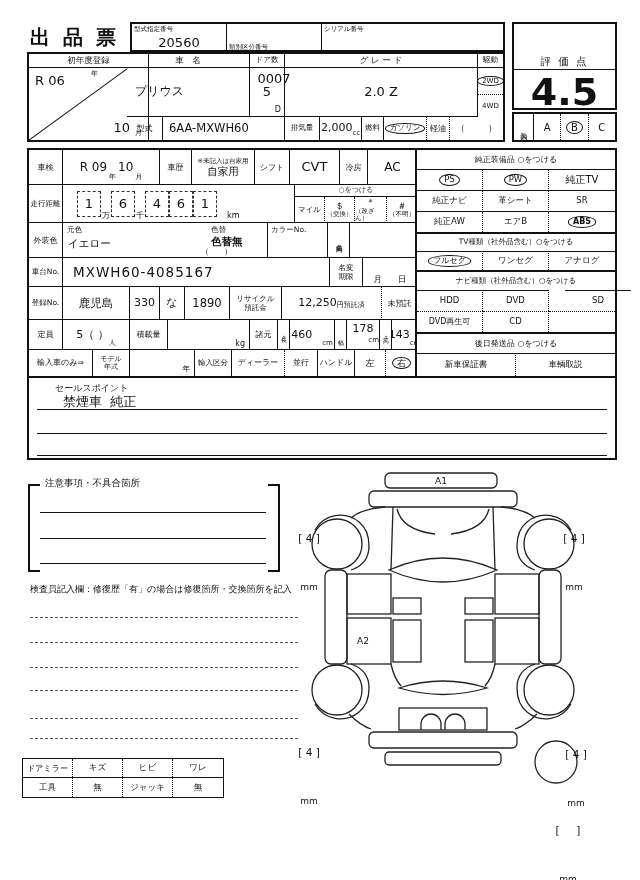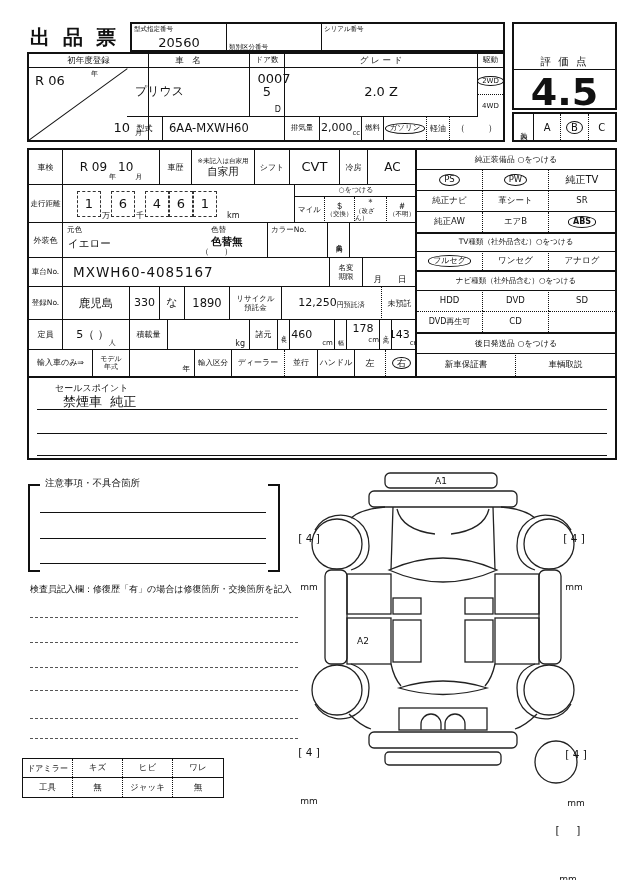--- a/index.html
+++ b/index.html
@@ -272,21 +272,21 @@
       <div class="cell" style="left:0; top:82px; width:100%; height:19px; border-top:2px solid #111; font-size:7.5px;">TV種類（社外品含む）○をつける</div>
       <div class="cell brd" style="left:0; top:101px; width:66px; height:19px; border-top:1px solid #111;">
           <span style="font-size:8px;" class="circ">フルセグ</span>
         </div>
       <div class="cell brd" style="left:66px; top:101px; width:66px; height:19px; border-top:1px solid #111; font-size:8.5px;">ワンセグ</div>
       <div class="cell" style="left:132px; top:101px; width:66px; height:19px; border-top:1px solid #111; font-size:8.5px;">アナログ</div>
 
       <div class="cell" style="left:0; top:120px; width:100%; height:20px; border-top:2px solid #111; font-size:7.5px;">ナビ種類（社外品含む）○をつける</div>
       <div class="cell brd" style="left:0; top:140px; width:66px; height:21px; border-top:1px solid #111; font-size:8.5px;">HDD</div>
       <div class="cell brd" style="left:66px; top:140px; width:66px; height:21px; border-top:1px solid #111; font-size:8.5px;">DVD</div>
-      <div class="cell" style="left:132px; top:140px; width:66px; height:21px; border-top:1px solid #111; font-size:8.5px;">SD</div>
+      <div class="cell" style="left:148px; top:140px; width:66px; height:21px; border-top:1px solid #111; font-size:8.5px;">SD</div>
       <div class="cell brd" style="left:0; top:161px; width:66px; height:21px; border-top:1px dotted #111; font-size:8px;">DVD再生可</div>
       <div class="cell brd" style="left:66px; top:161px; width:66px; height:21px; border-top:1px dotted #111; font-size:8.5px;">CD</div>
       <div class="cell" style="left:132px; top:161px; width:66px; height:21px; border-top:1px dotted #111;"></div>
 
       <div class="cell" style="left:0; top:182px; width:100%; height:21px; border-top:2px solid #111; font-size:8px;">後日発送品 ○をつける</div>
       <div class="cell brd" style="left:0; top:203px; width:99px; height:23px; border-top:1px solid #111; font-size:8.5px;">新車保証書</div>
       <div class="cell" style="left:99px; top:203px; width:99px; height:23px; border-top:1px solid #111; font-size:8.5px;">車輌取説</div>
     </div>
 
     <div class="abs" style="left:0; top:226px; width:100%; height:82px; border-top:2px solid #111;">

